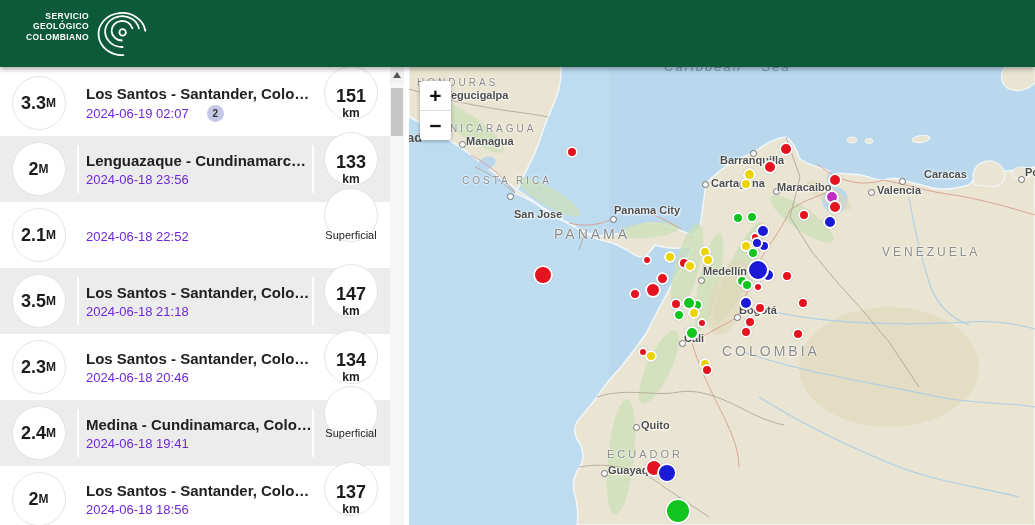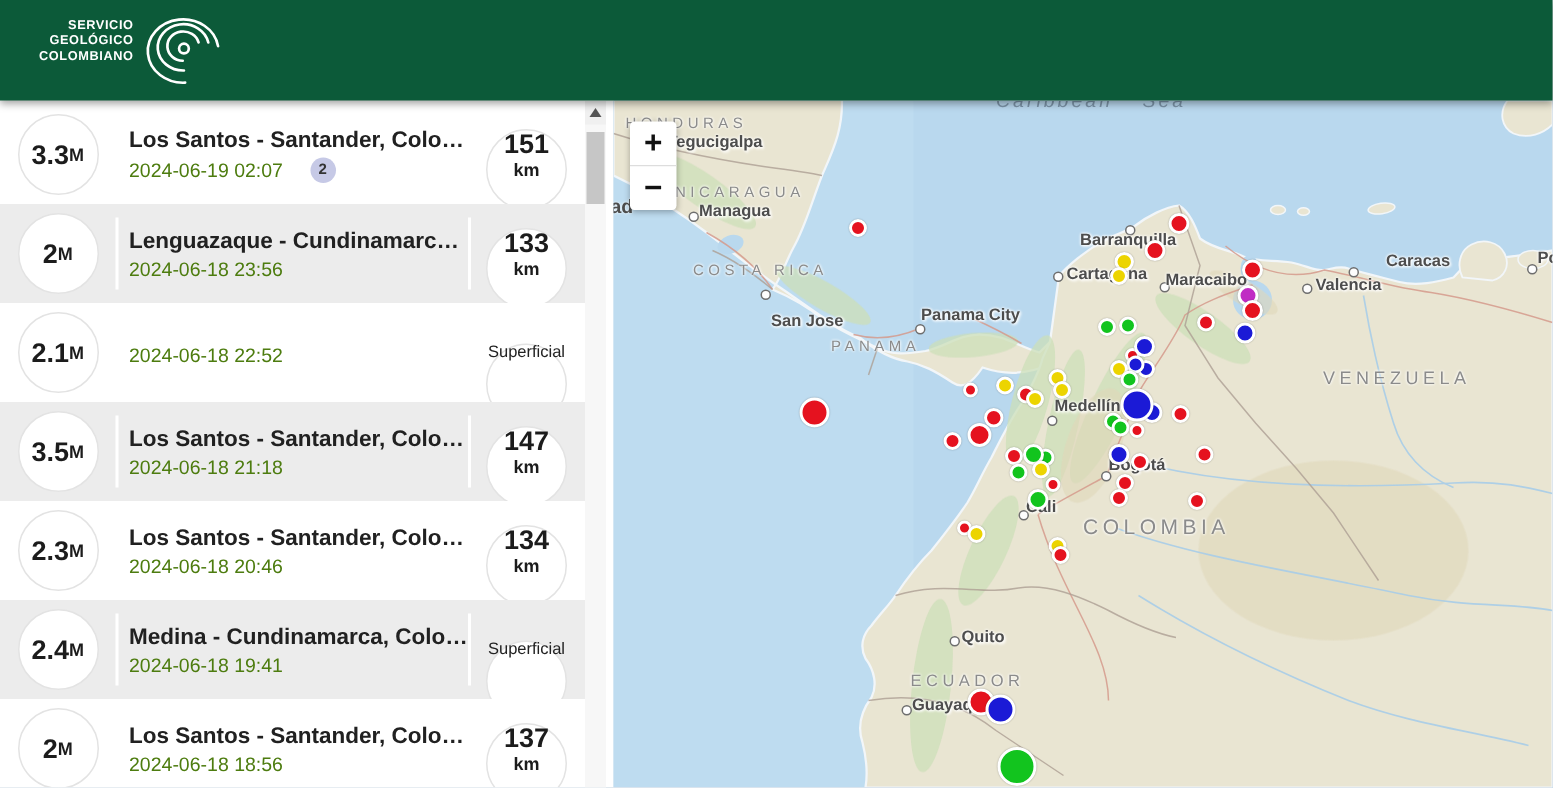--- a/index.html
+++ b/index.html
@@ -15,28 +15,28 @@
 
   
   #quake-panel{position:absolute;left:0;top:67px;width:390px;height:458px;background:#fff;padding-top:3px;overflow:hidden;}
   .row{position:relative;display:flex;align-items:center;height:66px;background:#fff;cursor:pointer;}
   .row.shaded{background:#ececec;}
   .row::before,.row::after{content:"";position:absolute;top:9px;bottom:9px;width:2px;background:#fff;}
   .row::before{left:77px;}
   .row::after{left:312px;}
   .col-mag{position:relative;width:77px;display:flex;flex-direction:row;align-items:center;justify-content:center;}
   .col-loc{flex:1;padding-left:9px;min-width:0;}
-  .col-depth{position:relative;width:78px;display:flex;flex-direction:column;align-items:center;justify-content:space-between;}
+  .col-depth{position:relative;width:78px;display:flex;flex-direction:column;align-items:center;justify-content:flex-end;}
   .bubble{position:absolute;width:54px;height:54px;border-radius:50%;background:#fff;border:1px solid #e3e3e3;z-index:0;}
   .col-mag>span,.col-depth>span{position:relative;z-index:1;}
   .mag-value{font-size:18px;font-weight:700;color:#1c1c1c;line-height:20px;}
   .mag-unit,.depth-unit{font-size:12px;font-weight:700;color:#1c1c1c;line-height:14px;}
   .loc-title{font-size:15px;font-weight:700;color:#212121;white-space:nowrap;overflow:hidden;text-overflow:ellipsis;}
   .loc-meta{display:flex;align-items:center;margin-top:3px;}
-  .loc-date{font-size:13px;color:#4d7c0f;}
+  .loc-date{font-size:13px;color:#6d28d9;}
   .badge{display:inline-flex;align-items:center;justify-content:center;width:17px;height:17px;margin-left:18px;
          border-radius:50%;background:#c6c9e6;color:#333;font-size:10px;font-weight:700;}
   .depth-value{font-size:18px;font-weight:700;color:#1c1c1c;line-height:20px;}
   .depth-value.superficial{font-size:11px;font-weight:400;color:#222;line-height:13px;}
 
   
   #scrollbar{position:absolute;left:390px;top:67px;width:14px;height:458px;background:#f7f7f7;z-index:5;}
   #scroll-up{position:absolute;left:0;top:0;width:14px;height:16px;background:#f0f0f0;cursor:pointer;}
   #scroll-up::after{content:"";position:absolute;left:3px;top:5px;border-left:4px solid transparent;border-right:4px solid transparent;border-bottom:6px solid #555;}
   #scroll-thumb{position:absolute;left:1px;top:21px;width:12px;height:48px;background:#c6c6c6;cursor:pointer;}
@@ -296,21 +296,21 @@
         <path d="M176,165 L170,183"></path>
       </g>
     </svg>
 
     <div class="layer" id="labels-layer">
       <div class="sea-label">Caribbean Sea</div>
       <div class="frag-label">ad</div>
     <div class="country-label" style="left: 8px; top: 10px; font-size: 10px;">HONDURAS</div>
         <div class="country-label" style="left: 41px; top: 56px; font-size: 10px;">NICARAGUA</div>
         <div class="country-label" style="left: 53px; top: 108px; font-size: 10px;">COSTA RICA</div>
-        <div class="country-label" style="left: 145px; top: 159px; font-size: 10px;">PANAMA</div>
+        <div class="country-label" style="left: 145px; top: 159px; font-size: 14px;">PANAMA</div>
         <div class="country-label" style="left: 313px; top: 276px; font-size: 14px;">COLOMBIA</div>
         <div class="country-label" style="left: 473px; top: 178px; font-size: 12px;">VENEZUELA</div>
         <div class="country-label" style="left: 198px; top: 381px; font-size: 11px;">ECUADOR</div>
         <div class="city-label" style="left: 36px; top: 22px;">Tegucigalpa</div>
         <div class="city-marker" style="left: 49.5px; top: 73.5px;"></div>
         <div class="city-label" style="left: 57px; top: 68px;">Managua</div>
         <div class="city-marker" style="left: 97.5px; top: 125.5px;"></div>
         <div class="city-label" style="left: 105px; top: 117px; margin-top: 24px;">San Jose</div>
         <div class="city-marker" style="left: 200.5px; top: 148.5px;"></div>
         <div class="city-label" style="left: 205px; top: 137px;">Panama City</div>

